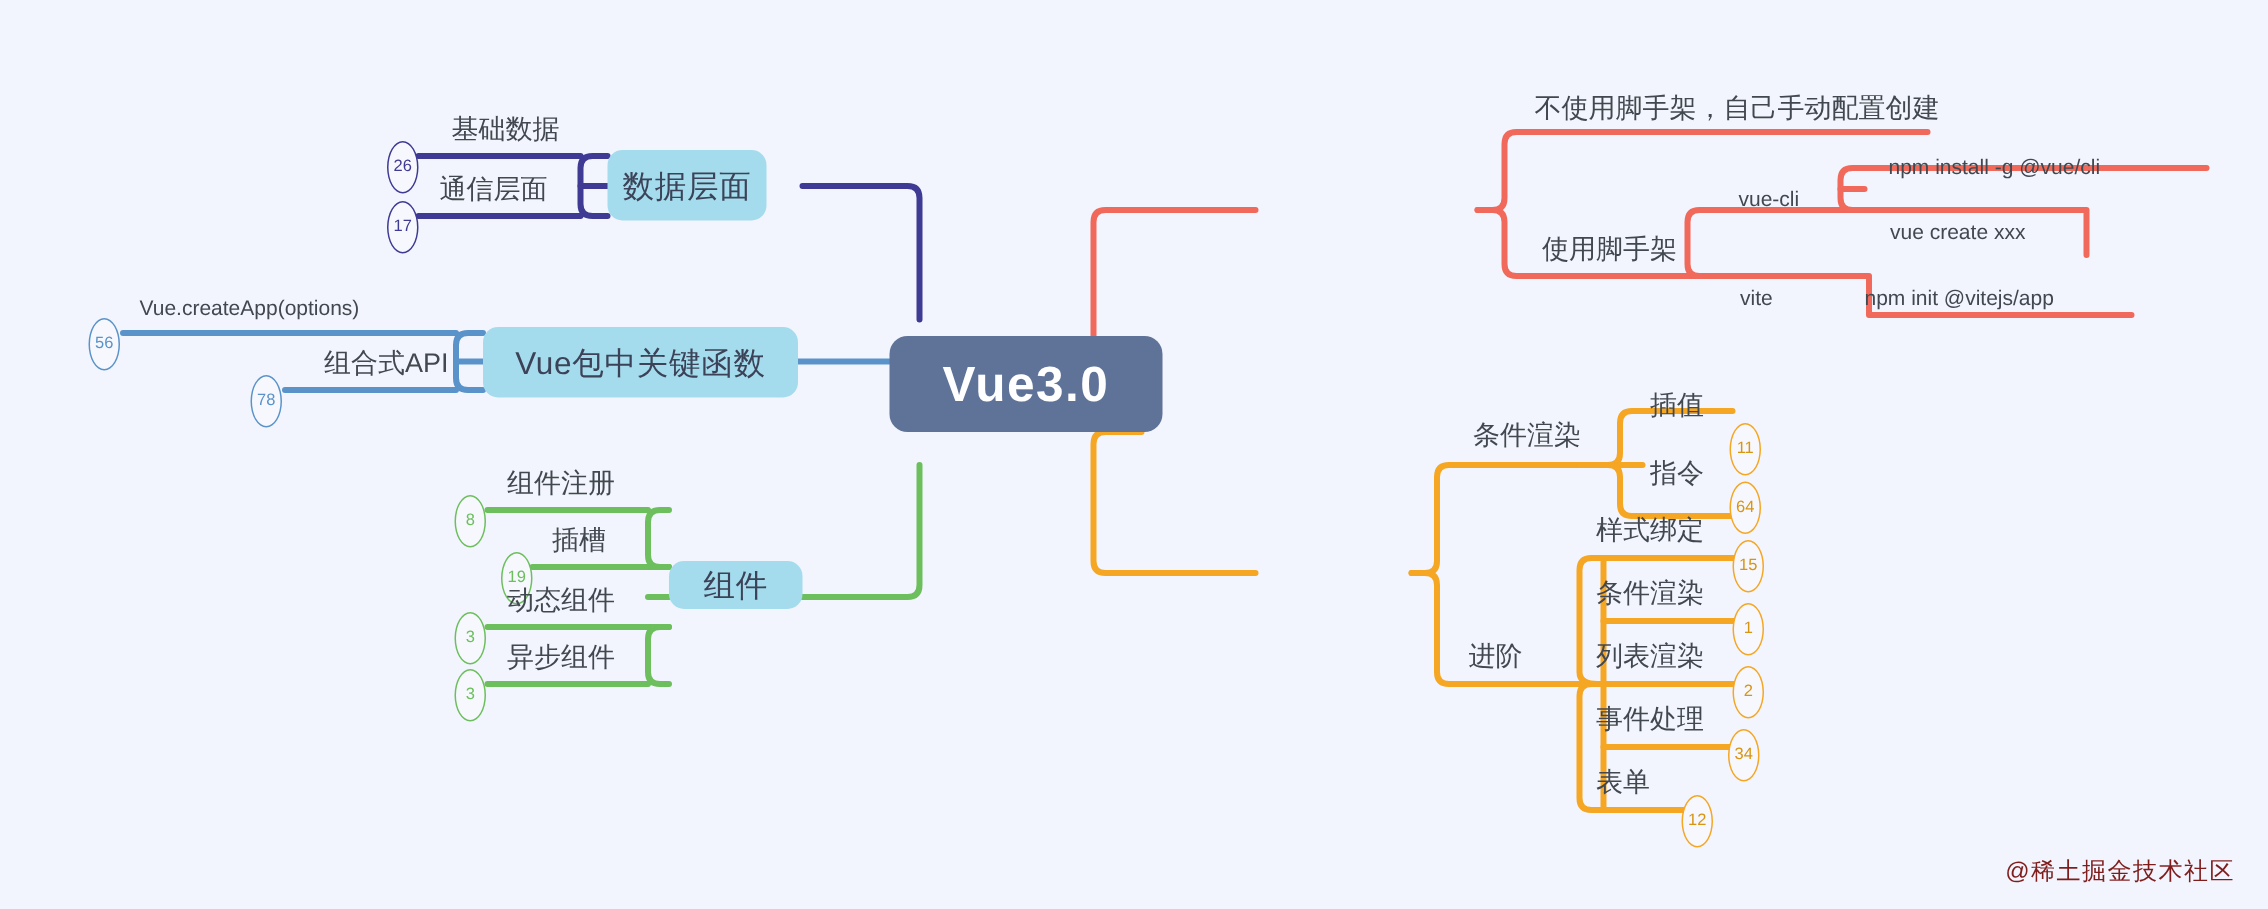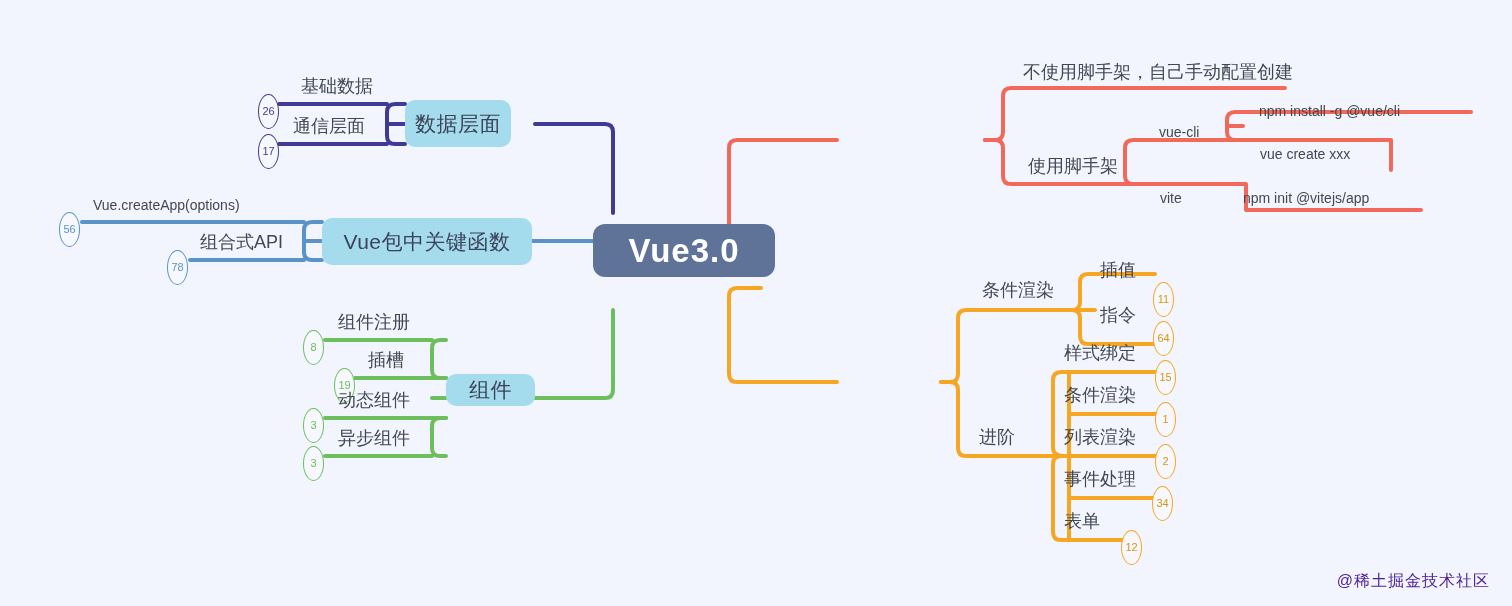--- a/index.html
+++ b/index.html
@@ -50,21 +50,21 @@
     line-height: 1;
   }
   .badge.b-purple { border-color: #3f3a93; color: #3f3a93; }
   .badge.b-blue   { border-color: #5a93c9; color: #5a93c9; }
   .badge.b-green  { border-color: #6cbf5c; color: #6cbf5c; }
   .badge.b-orange { border-color: #f5a623; color: #d89512; }
 
   .watermark {
     position: absolute;
     right: 22px; bottom: 14px;
-    color: #4c1d95;
+    color: #7f1d1d;
     font-size: 16px;
     letter-spacing: 1px;
   }
 </style>
 </head>
 <body>
 
 <div id="stage">
 
   <svg class="wires" viewBox="0 0 1512 606">
@@ -118,38 +118,38 @@
       <path d="M1053 456 H1069" stroke="#f5a623"></path>
       <path d="M1069 372 H1158" stroke="#f5a623"></path>
       <path d="M1069 414 H1158" stroke="#f5a623"></path>
       <path d="M1053 456 H1158" stroke="#f5a623"></path>
       <path d="M1069 498 H1165" stroke="#f5a623"></path>
       <path d="M1069 540 H1125" stroke="#f5a623"></path>
       <path d="M1069 372 V540" stroke="#f5a623"></path>
     </g>
   </svg>
 
-  <div class="node root" style="left:593px; top:224px; width:182px; height:53px;">
+  <div class="node root" style="left:593px; top:224px; width:182px; height:64px;">
     <span>Vue3.0</span>
   </div>
 
   <div class="node" style="left:405px; top:100px; width:106px; height:47px;">
     <span>数据层面</span>
   </div>
   <div class="leaf cn" style="left:301px; top:76px;">基础数据</div>
   <div class="badge b-purple" style="left:258px; top:94px;">26</div>
   <div class="leaf cn" style="left:293px; top:116px;">通信层面</div>
   <div class="badge b-purple" style="left:258px; top:134px;">17</div>
 
   <div class="node" style="left:322px; top:218px; width:210px; height:47px;">
     <span>Vue包中关键函数</span>
   </div>
   <div class="leaf" style="left:93px; top:195px;">Vue.createApp(options)</div>
   <div class="badge b-blue" style="left:59px; top:212px;">56</div>
-  <div class="leaf cn" style="left:200px; top:232px;">组合式API</div>
+  <div class="leaf cn" style="left:216px; top:232px;">组合式API</div>
   <div class="badge b-blue" style="left:167px; top:250px;">78</div>
 
   <div class="node" style="left:446px; top:374px; width:89px; height:32px;">
     <span>组件</span>
   </div>
   <div class="leaf cn" style="left:338px; top:312px;">组件注册</div>
   <div class="badge b-green" style="left:303px; top:330px;">8</div>
   <div class="leaf cn" style="left:368px; top:350px;">插槽</div>
   <div class="badge b-green" style="left:334px; top:368px;">19</div>
   <div class="leaf cn" style="left:338px; top:390px;">动态组件</div>

